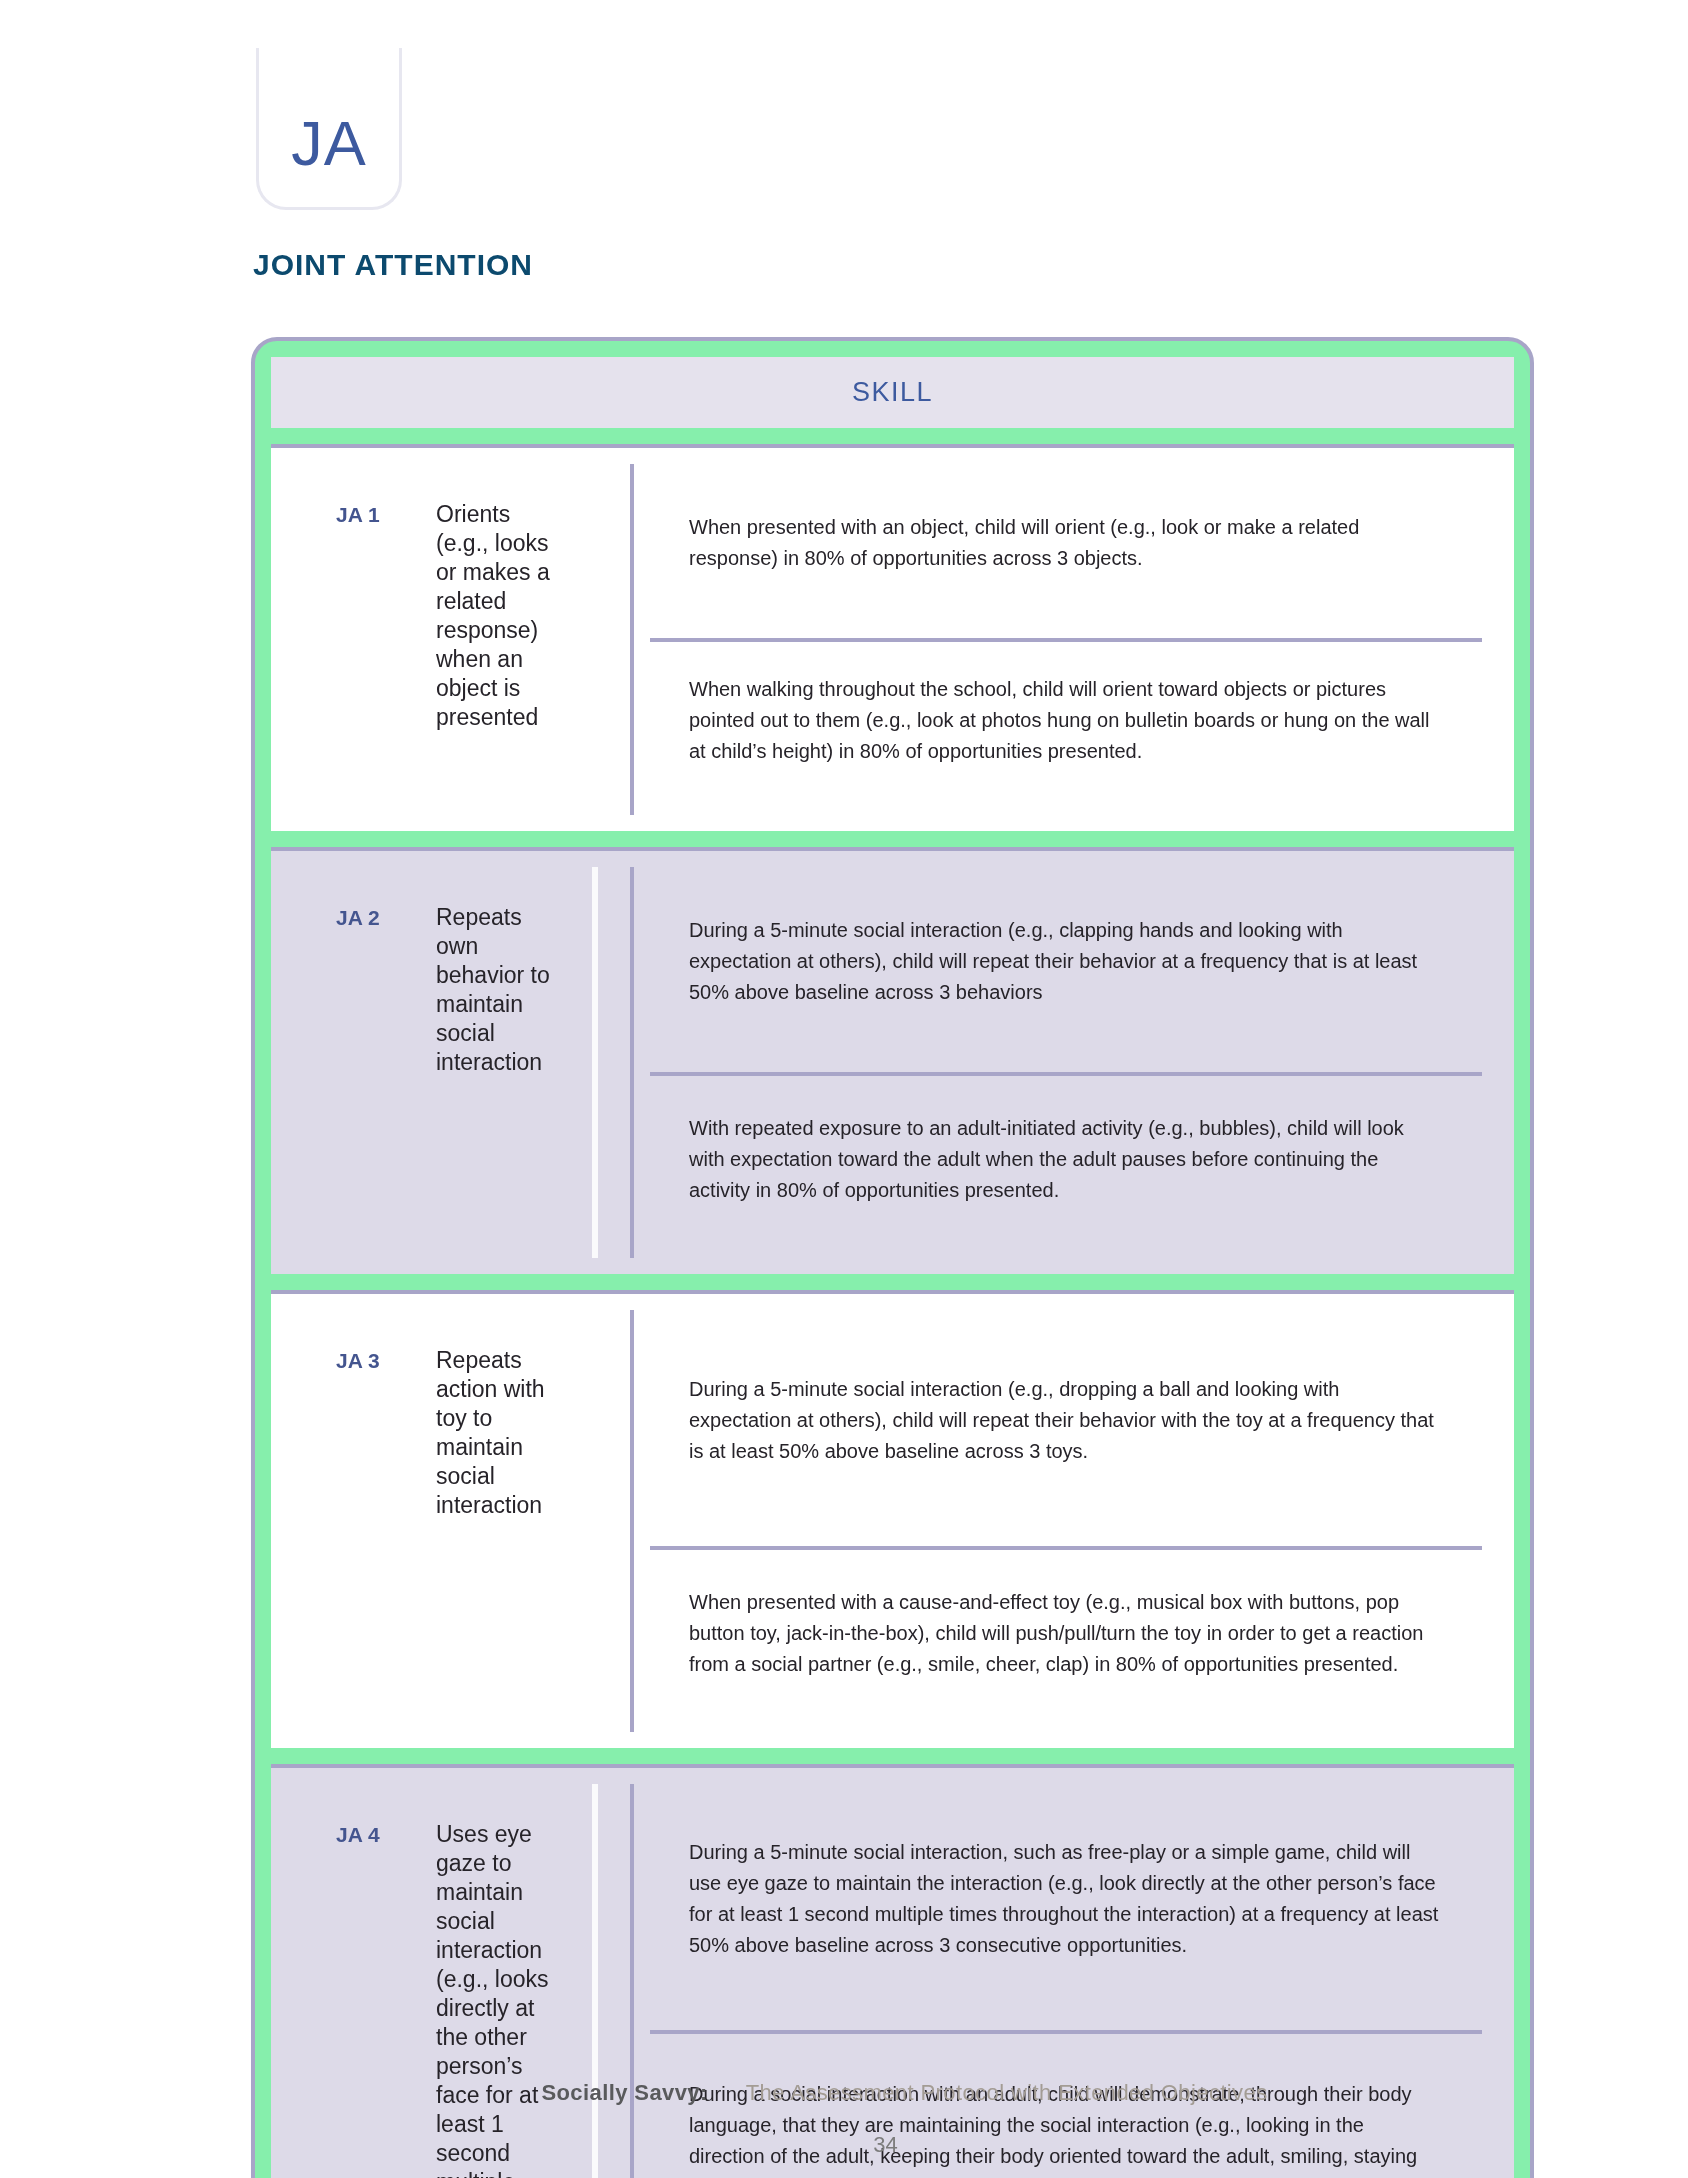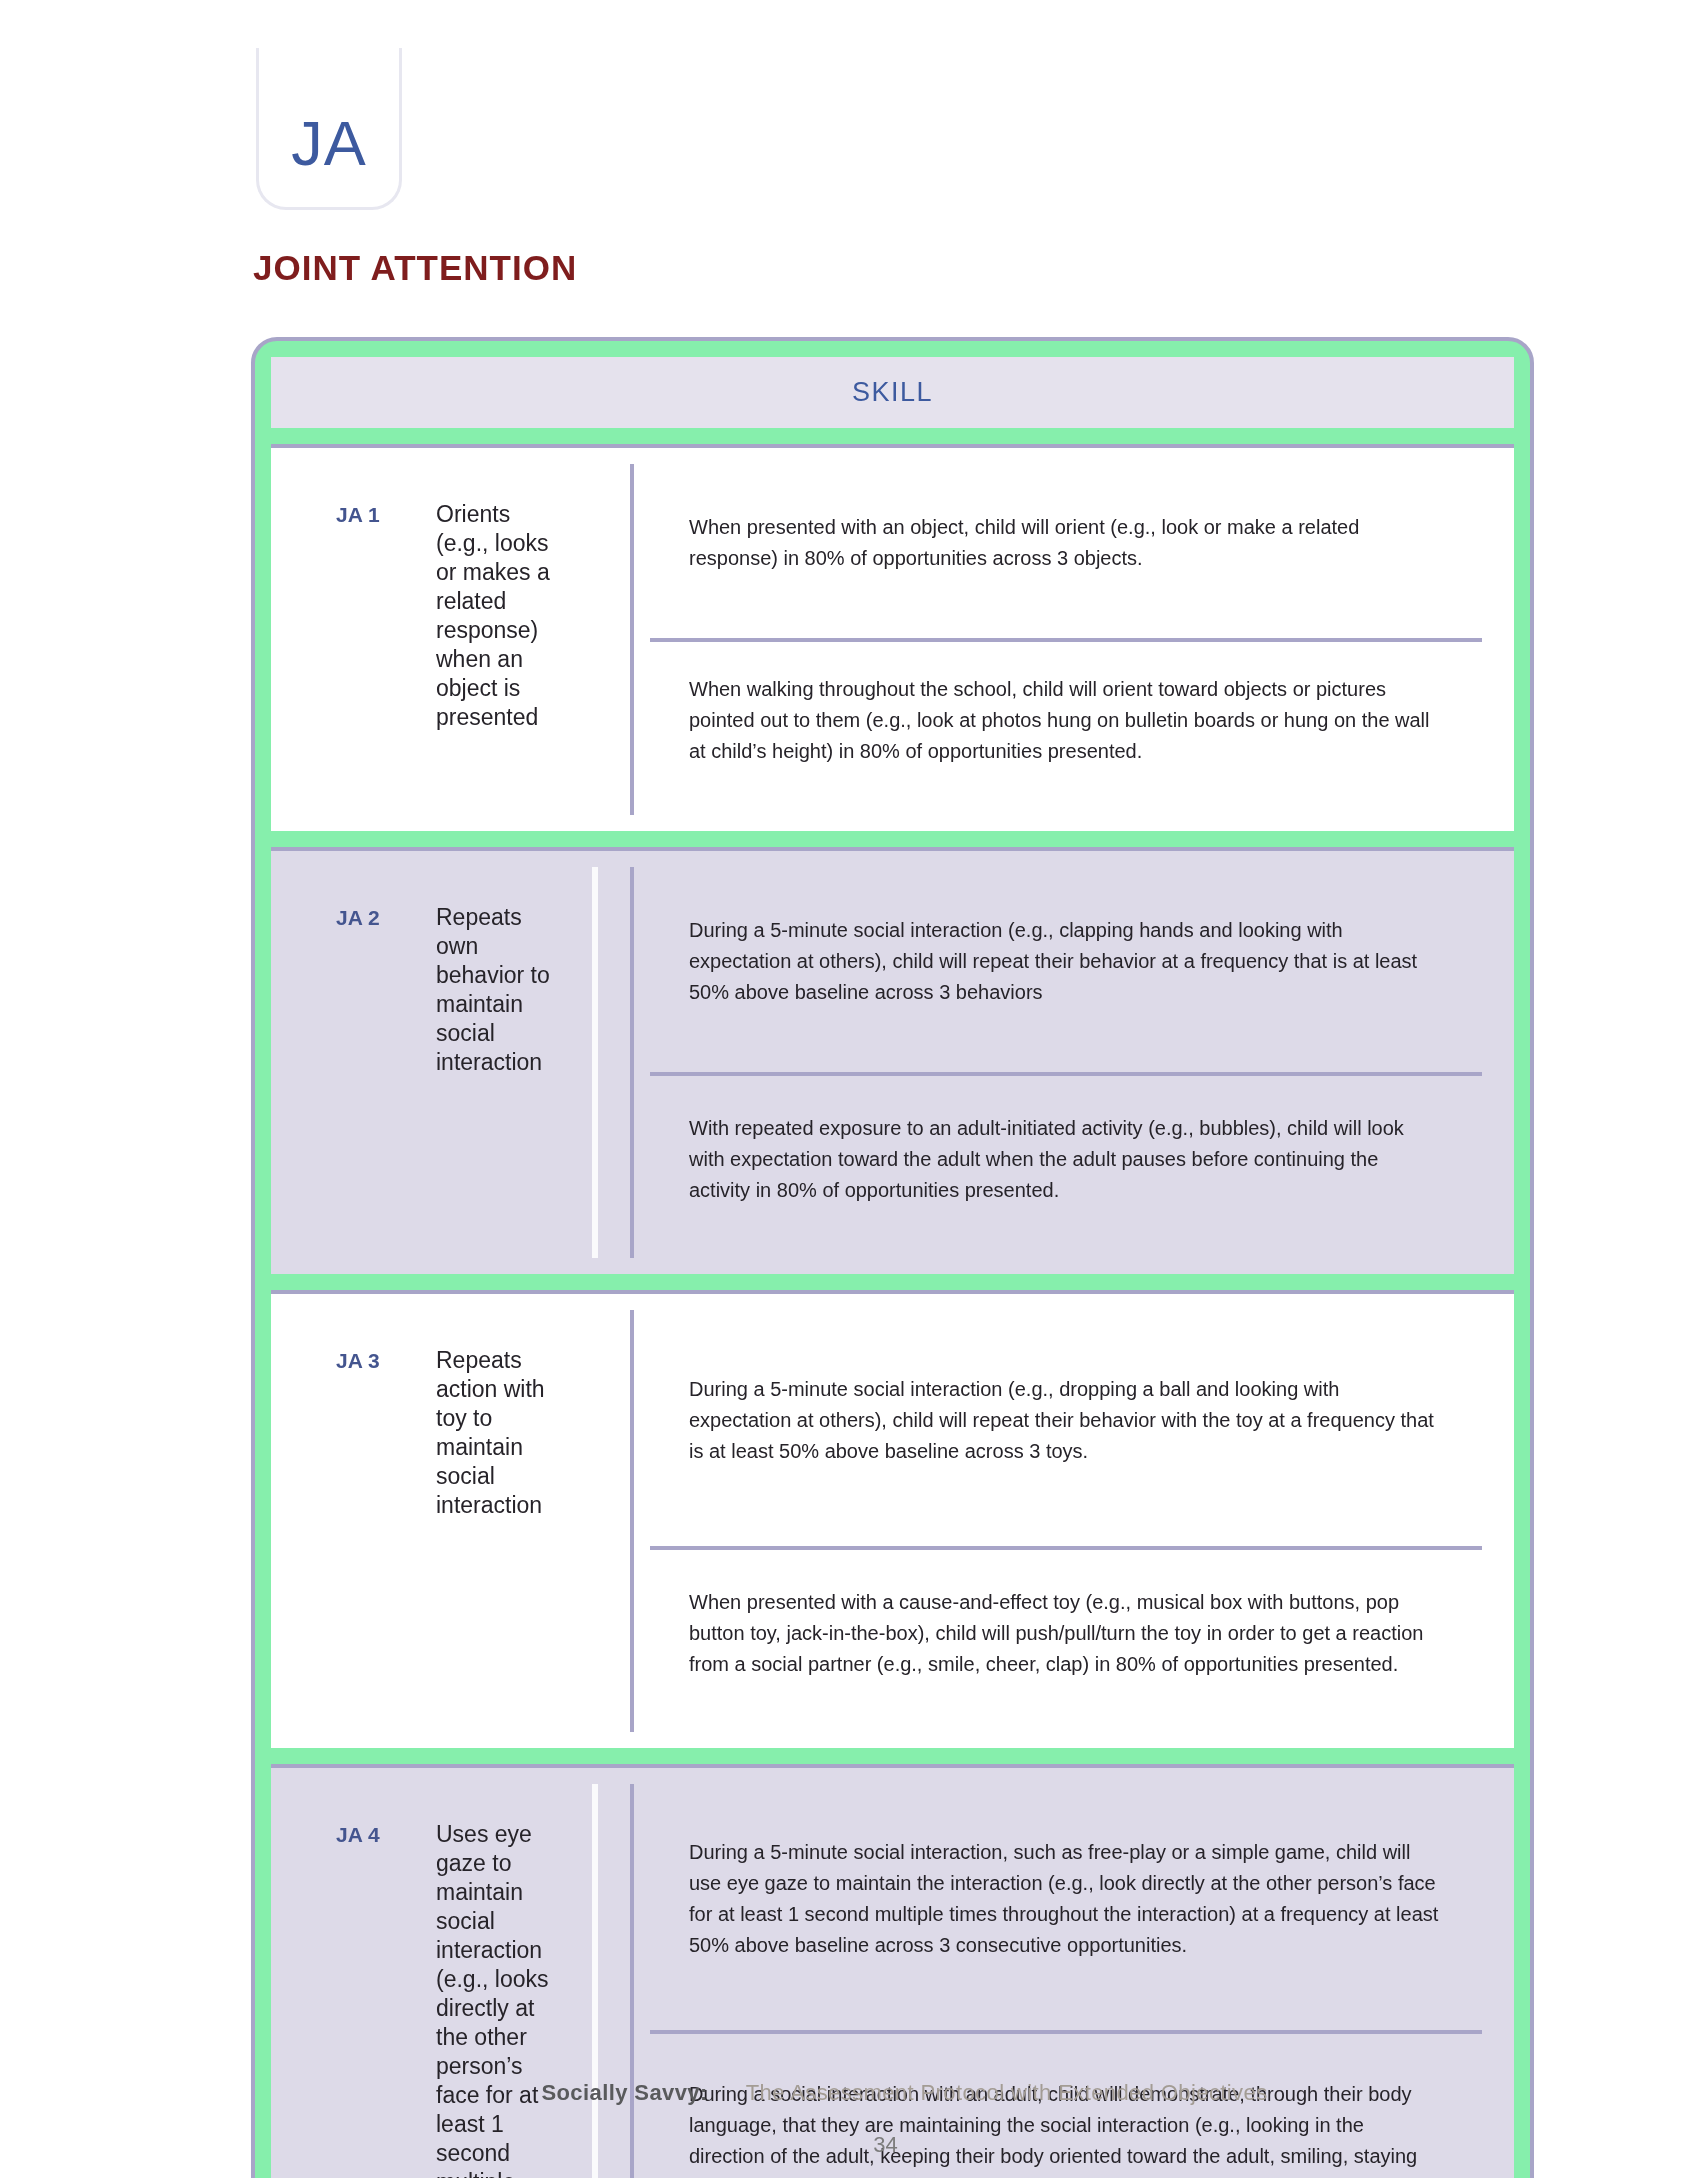--- a/index.html
+++ b/index.html
@@ -23,22 +23,22 @@
     padding-top:30px;
   }
   .section-badge span {
     font-size:63px; font-weight:500; letter-spacing:1px;
     color:#3d5a9f;
   }
 
   
   .page-title {
     position:absolute; left:205px; top:200px;
-    font-size:35px; font-weight:700; letter-spacing:1px;
-    color:#7f1d1d;
+    font-size:30px; font-weight:700; letter-spacing:1px;
+    color:#0c4a6e;
   }
 
   
   .skill-table {
     position:absolute; left:203px; top:289px;
     width:1283px;
     border:4px solid #a8a5c8;
     border-radius:26px;
     overflow:hidden;
     background:#86efac;

